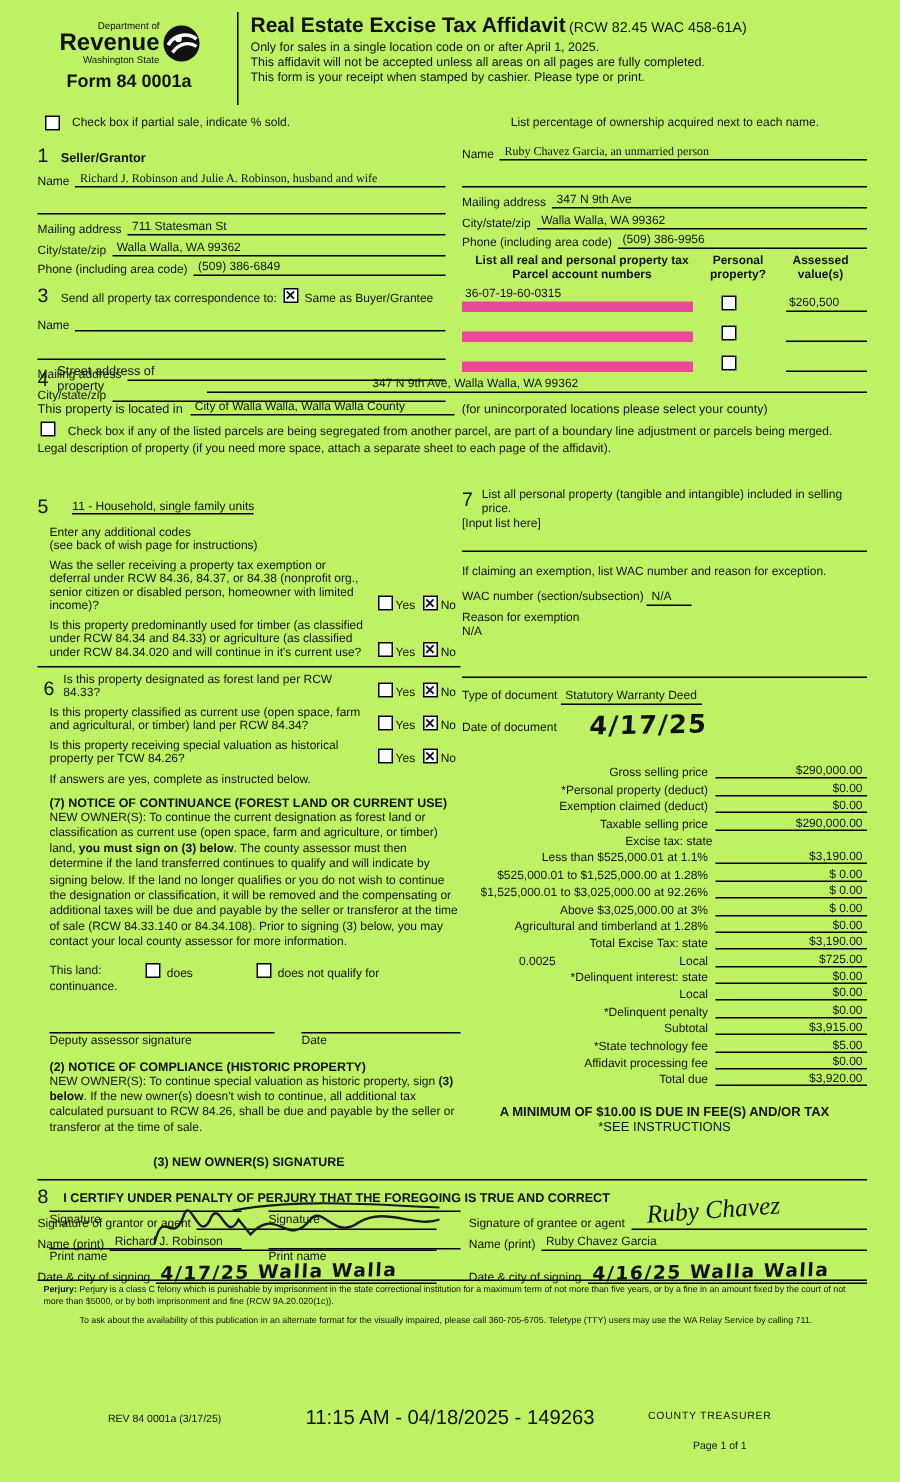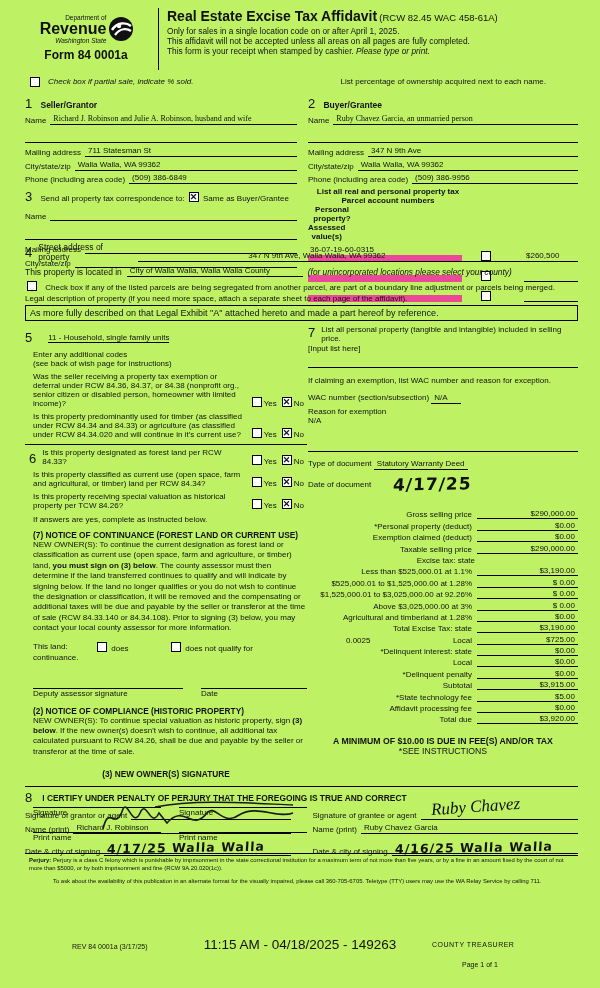--- a/index.html
+++ b/index.html
@@ -1,20 +1,20 @@
 <!DOCTYPE html>
 <html><head>
 <meta charset="utf-8">
 <style>
   html,body{margin:0;padding:0;background:#888;}
   .page{position:relative;width:600px;height:988px;background:#bef264;margin:0 auto;
         font-family:"Liberation Sans",sans-serif;font-size:8px;color:#111;overflow:hidden;}
   .abs{position:absolute;}
   .b{font-weight:bold;}
-  .i{font-style:italic;}
+  .i{}
   .serif{font-family:"Liberation Serif",serif;}
   .frow{display:flex;align-items:flex-end;margin-bottom:2.5px;}
   .lbl{white-space:nowrap;padding-right:4px;}
   .ul{flex:1;border-bottom:1px solid #000;min-height:10px;padding:0 3px 0 3px;}
   .ul-fixed{border-bottom:1px solid #000;display:inline-block;min-height:10px;padding:0 3px;}
   .blankline{border-bottom:1px solid #000;height:10px;margin-bottom:3px;}
   .cb{width:8px;height:8px;border:1px solid #000;display:inline-block;position:relative;
       vertical-align:-1px;margin:0 2px;background:#fff;}
   .cb.checked::after{content:"\2715";position:absolute;left:0px;top:-1.5px;font-size:9px;font-weight:bold;}
   .secnum{font-size:13px;font-weight:normal;margin-right:6px;}
@@ -75,21 +75,21 @@
       <div style="font-size:8.3px;">This affidavit will not be accepted unless all areas on all pages are fully completed.</div>
       <div style="font-size:8.3px;">
         <span>This form is your receipt when stamped by cashier.</span>
         <span class="i">Please type or print.</span>
       </div>
     </div>
   </div>
 
   <div class="abs" style="top:77px;left:28px;width:548px;display:flex;">
     <span class="cb"></span>
-    <span style="margin-left:6px;font-style:italic;">Check box if partial sale, indicate % sold.</span>
+    <span style="margin-left:6px;">Check box if partial sale, indicate % sold.</span>
     <span style="margin-left:auto;margin-right:30px;">List percentage of ownership acquired next to each name.</span>
   </div>
 
   <div class="abs" style="top:96px;left:25px;width:272px;">
     <div style="margin-bottom:3px;">
       <span class="secnum">1</span>
       <span class="sechead">Seller/Grantor</span>
     </div>
     <div class="frow">
       <span class="lbl">Name</span>
@@ -123,42 +123,38 @@
       <span class="lbl">Mailing address</span>
       <span class="ul"></span>
     </div>
     <div class="frow">
       <span class="lbl">City/state/zip</span>
       <span class="ul"></span>
     </div>
   </div>
 
   <div class="abs" style="top:96px;left:308px;width:270px;">
-    <div style="margin-bottom:3px;">
-      <span class="secnum">2</span>
-      <span class="sechead">Buyer/Grantee</span>
-    </div>
     <div class="frow">
       <span class="lbl">Name</span>
       <span class="ul serif">Ruby Chavez Garcia, an unmarried person</span>
     </div>
     <div class="blankline" style="margin-top:7px;"></div>
     <div class="frow">
       <span class="lbl">Mailing address</span>
       <span class="ul">347 N 9th Ave</span>
     </div>
     <div class="frow">
       <span class="lbl">City/state/zip</span>
       <span class="ul">Walla Walla, WA  99362</span>
     </div>
     <div class="frow">
       <span class="lbl">Phone (including area code)</span>
       <span class="ul">(509) 386-9956</span>
     </div>
-    <div class="legend3" style="margin-top:2px;margin-bottom:4px;flex-direction:column;">
+    <div class="legend3" style="margin-top:2px;margin-bottom:4px;">
       <div style="width:160px;">
         <div>List all real and personal property tax</div>
         <div>Parcel account numbers</div>
       </div>
       <div style="width:48px;">
         <div>Personal</div>
         <div>property?</div>
       </div>
       <div style="flex:1;">
         <div>Assessed</div>
@@ -194,21 +190,20 @@
     <div style="display:flex;align-items:flex-end;margin-top:4px;">
       <span style="font-size:8.5px;white-space:nowrap;padding-right:5px;">This property is located in</span>
       <span class="ul-fixed" style="width:170px;">City of Walla Walla, Walla Walla County</span>
       <span class="i" style="margin-left:5px;font-size:8.3px;">(for unincorporated locations please select your county)</span>
     </div>
     <div style="margin-top:4px;">
       <span class="cb"></span>
       <span style="margin-left:4px;">Check box if any of the listed parcels are being segregated from another parcel, are part of a boundary line adjustment or parcels being merged.</span>
     </div>
     <div style="margin-top:2px;">Legal description of property (if you need more space, attach a separate sheet to each page of the affidavit).</div>
-    <div class="boxed" style="margin-top:2px;">As more fully described on that Legal Exhibit "A" attached hereto and made a part hereof by reference.</div>
   </div>
 
   <div class="abs" style="top:330px;left:25px;width:282px;">
     <div style="display:flex;align-items:center;">
       <span class="secnum">5</span>
       <span style="margin-left:10px;border-bottom:1px solid #000;">11 - Household, single family units</span>
     </div>
     <div style="margin-top:5px;margin-left:8px;">Enter any additional codes</div>
     <div style="margin-left:8px;">(see back of wish page for instructions)</div>
 

